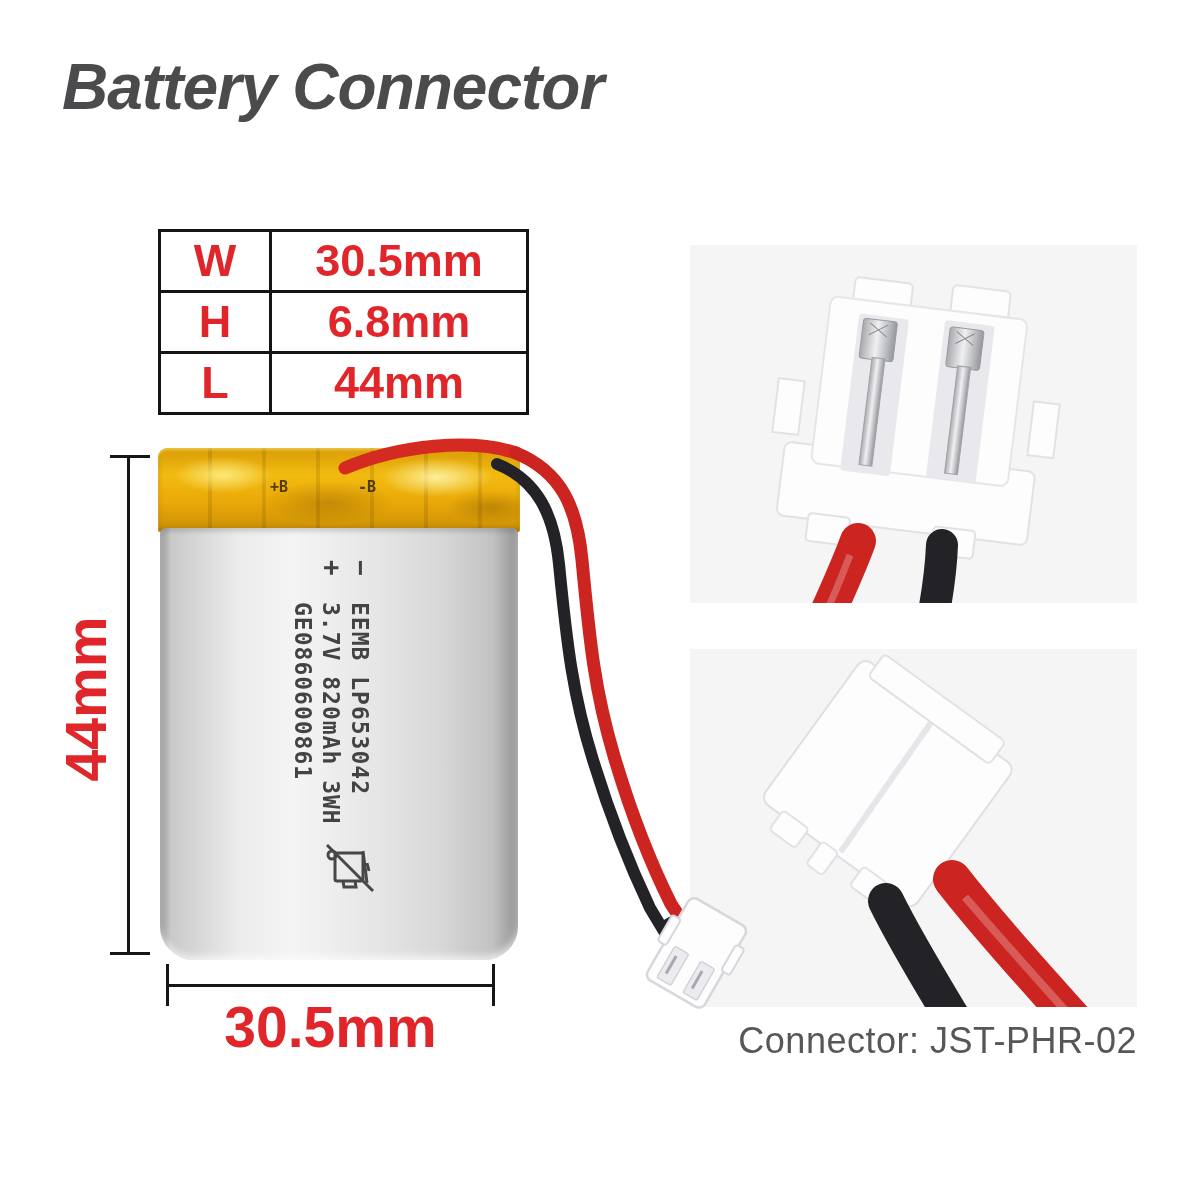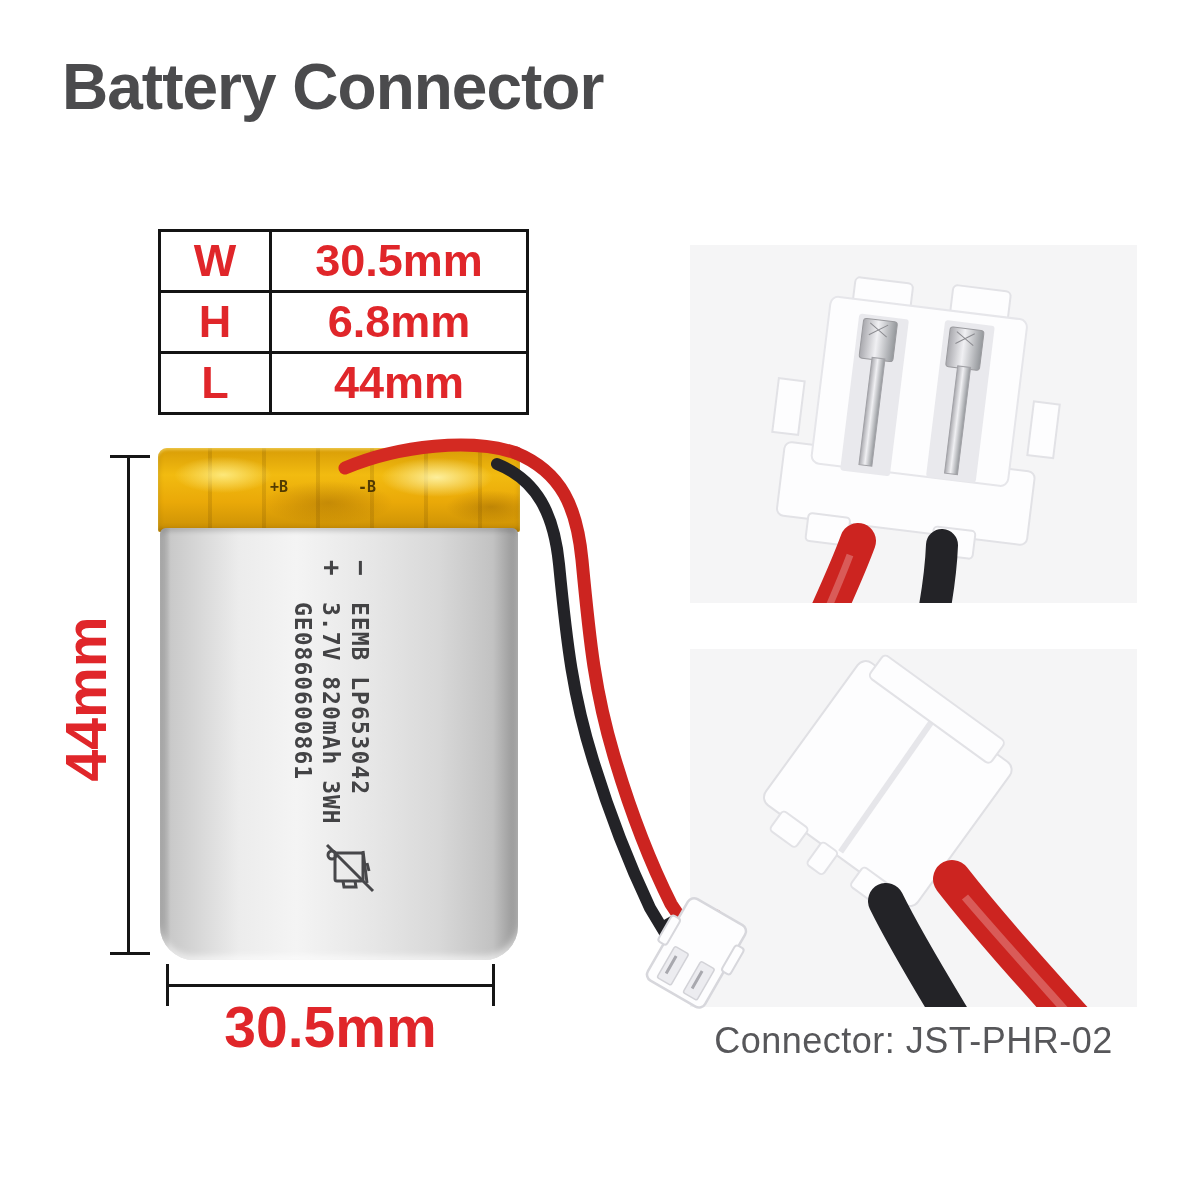--- a/index.html
+++ b/index.html
@@ -5,20 +5,21 @@
   html,body{margin:0;padding:0;}
   body{
     width:1200px;height:1200px;position:relative;overflow:hidden;
     background:#ffffff;font-family:"Liberation Sans", sans-serif;
   }
   
   .page-title{
     position:absolute;left:62px;top:50px;
     font-size:64px;font-weight:600;letter-spacing:-1px;
     color:var(--title-gray,#4b4b4d);
+    font-style:italic;
   }
   
   .spec-table{
     position:absolute;left:158px;top:229px;
     border-collapse:collapse;table-layout:fixed;
   }
   .spec-table td{
     border:3px solid #141414;height:58px;text-align:center;vertical-align:middle;
     color:var(--accent-red,#e0262a);font-weight:700;font-size:45px;padding:0;
   }
@@ -78,21 +79,21 @@
     font-size:57px;font-weight:700;color:var(--accent-red,#e0262a);
   }
   
   .photo{
     position:absolute;left:690px;width:447px;height:358px;
     background:var(--photo-bg,#f5f5f6);overflow:hidden;z-index:1;
   }
   .photo.top{top:245px;}
   .photo.bottom{top:649px;}
   .caption{
-    position:absolute;left:690px;top:1020px;width:447px;text-align:center;
+    position:absolute;left:690px;top:1020px;width:447px;text-align:right;
     font-size:36px;color:var(--caption-gray,#57575a);letter-spacing:.5px;
   }
   
   .wire-overlay{position:absolute;left:0;top:0;z-index:6;pointer-events:none;}
 </style>
 </head>
 <body>
 
 <div class="page-title">Battery Connector</div>
 

